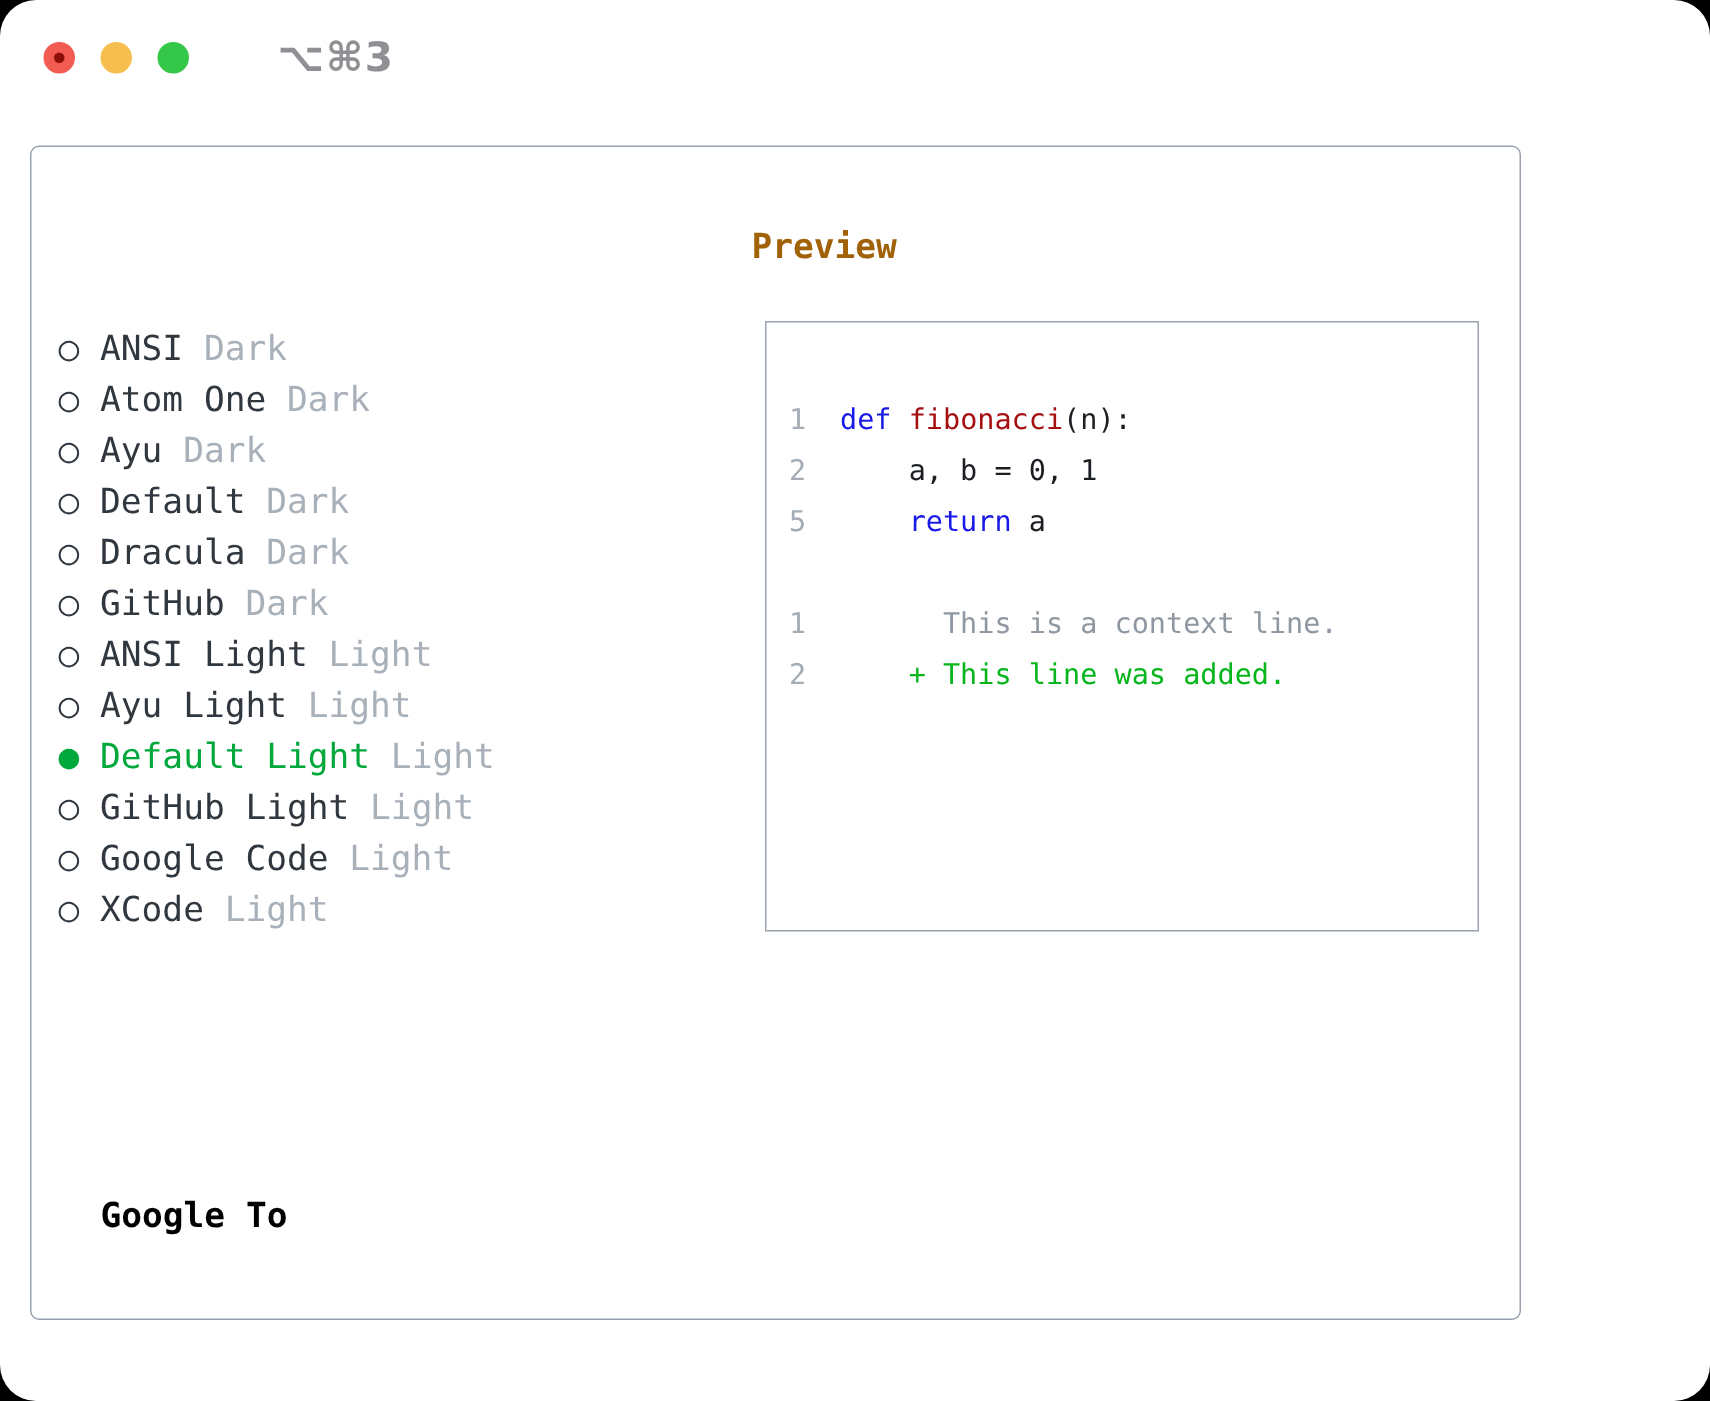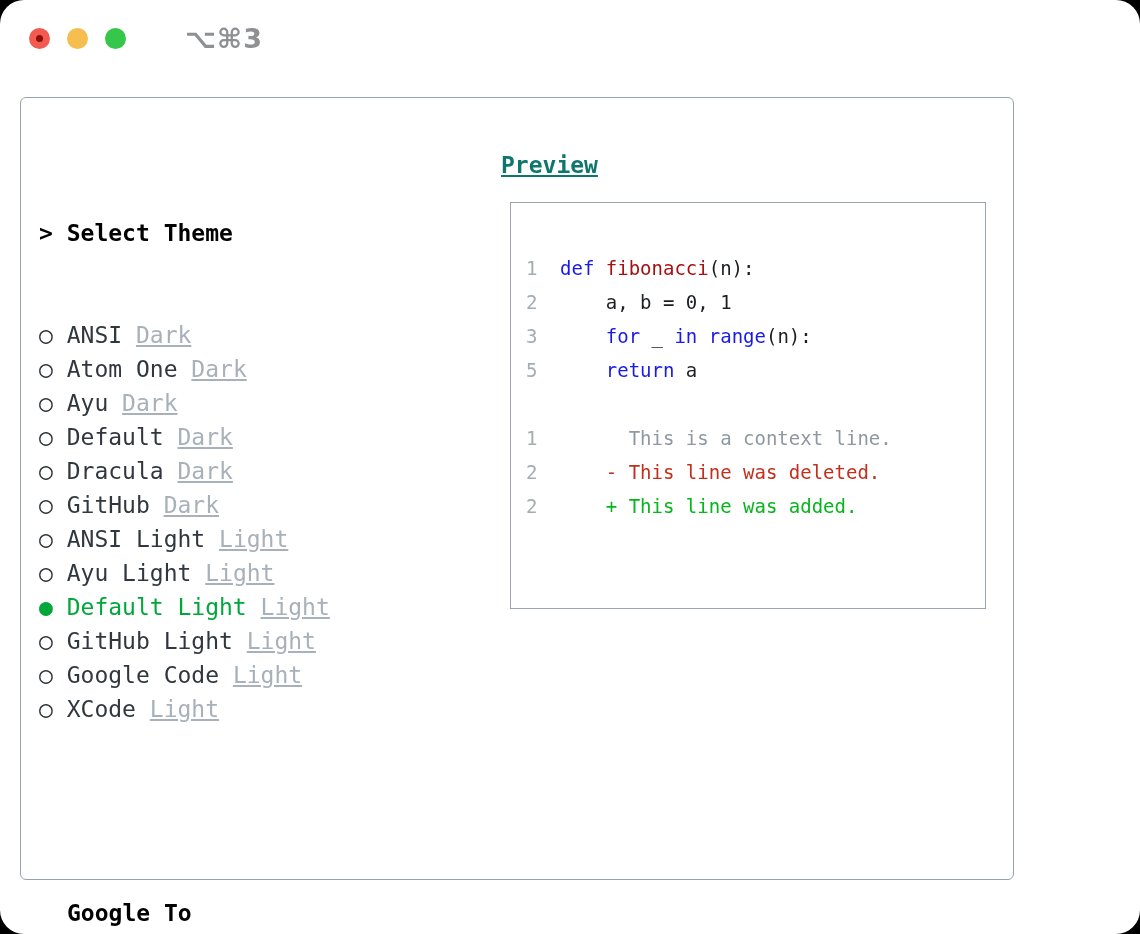--- a/index.html
+++ b/index.html
@@ -69,36 +69,35 @@
     line-height: 34px;
     color: var(--item-text);
     white-space: pre;
   }
   .list-header { font-weight: bold; color: #000; }
   .row { height: 34px; }
   .spacer { height: 34px; }
   .bullet { color: var(--item-text); }
   .item.selected .bullet,
   .item.selected .name { color: var(--accent-green); }
-  .variant { color: var(--muted-gray); text-decoration: underline; }
+  .variant { color: var(--muted-gray); }
   .apply-header { color: #000; font-weight: 600; padding-left: 28px; height: 34px; }
 
   
   .preview-header {
     position: absolute;
     left: 480px; top: 50px;
     height: 34px; line-height: 34px;
     font-weight: bold;
     font-size: 23px;
-    color: #0f766e;
-    text-decoration: underline;
+    color: #a16207;
   }
   .preview-box {
     position: absolute;
-    left: 489px; top: 104px;
+    left: 489px; top: 116px;
     width: 476px; height: 407px;
     border: 1.5px solid var(--box-border);
     background: #fff;
     padding: 48px 0 0 15px;
   }
   .code-row {
     height: 34px; line-height: 34px;
     font-size: 19px;
     white-space: pre;
     color: var(--code-plain);
@@ -125,37 +124,34 @@
         <span class="dot"></span>
       </span>
     <span class="tl tl-min"></span>
     <span class="tl tl-zoom"></span>
     <span class="shortcut">⌥⌘3</span>
   </div>
 
   <div class="panel">
 
     <div class="left-col">
-      <div class="row list-header"><span class="prompt">&gt;</span><span> </span><span>Select Theme</span></div>
       <div id="theme-items"><div class="row item"><span class="bullet">○</span><span class="name"> ANSI </span><span class="variant">Dark</span></div><div class="row item"><span class="bullet">○</span><span class="name"> Atom One </span><span class="variant">Dark</span></div><div class="row item"><span class="bullet">○</span><span class="name"> Ayu </span><span class="variant">Dark</span></div><div class="row item"><span class="bullet">○</span><span class="name"> Default </span><span class="variant">Dark</span></div><div class="row item"><span class="bullet">○</span><span class="name"> Dracula </span><span class="variant">Dark</span></div><div class="row item"><span class="bullet">○</span><span class="name"> GitHub </span><span class="variant">Dark</span></div><div class="row item"><span class="bullet">○</span><span class="name"> ANSI Light </span><span class="variant">Light</span></div><div class="row item"><span class="bullet">○</span><span class="name"> Ayu Light </span><span class="variant">Light</span></div><div class="row item selected"><span class="bullet">●</span><span class="name"> Default Light </span><span class="variant">Light</span></div><div class="row item"><span class="bullet">○</span><span class="name"> GitHub Light </span><span class="variant">Light</span></div><div class="row item"><span class="bullet">○</span><span class="name"> Google Code </span><span class="variant">Light</span></div><div class="row item"><span class="bullet">○</span><span class="name"> XCode </span><span class="variant">Light</span></div></div>
       <div class="spacer"></div>
       <div class="apply-header">Google To</div>
       
       
       
     </div>
 
     <div class="preview-header">Preview</div>
     <div class="preview-box">
       <div id="code-lines">
           <div class="code-row"><span class="lnum">1</span><span><span class="tk-kw">def</span><span class="tk-pl"> </span><span class="tk-fn">fibonacci</span><span class="tk-pl">(n):</span></span></div>
           <div class="code-row"><span class="lnum">2</span><span><span class="tk-pl">    a, b = 0, 1</span></span></div>
-          <div class="code-row"><span class="lnum">3</span><span><span class="tk-pl">    </span><span class="tk-kw">for</span><span class="tk-pl"> _ </span><span class="tk-kw">in</span><span class="tk-pl"> </span><span class="tk-kw">range</span><span class="tk-pl">(n):</span></span></div>
           <div class="code-row"><span class="lnum">5</span><span><span class="tk-pl">    </span><span class="tk-kw">return</span><span class="tk-pl"> a</span></span></div>
           <div class="code-row"><span class="lnum"></span><span></span></div>
           <div class="code-row"><span class="lnum">1</span><span><span class="tk-ctx">      This is a context line.</span></span></div>
-          <div class="code-row"><span class="lnum">2</span><span><span class="tk-del">    - This line was deleted.</span></span></div>
           <div class="code-row"><span class="lnum">2</span><span><span class="tk-add">    + This line was added.</span></span></div>
         </div>
     </div>
 
   </div>
 </div>
 
 </body></html>

